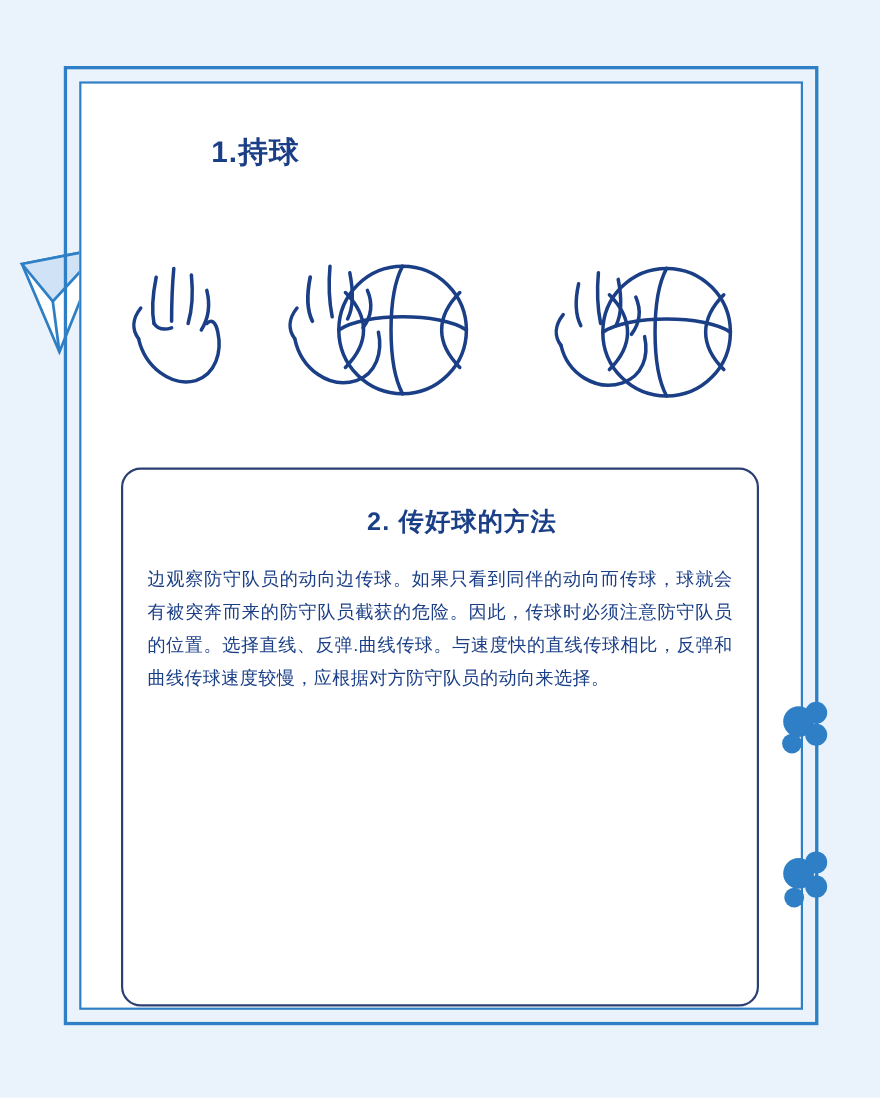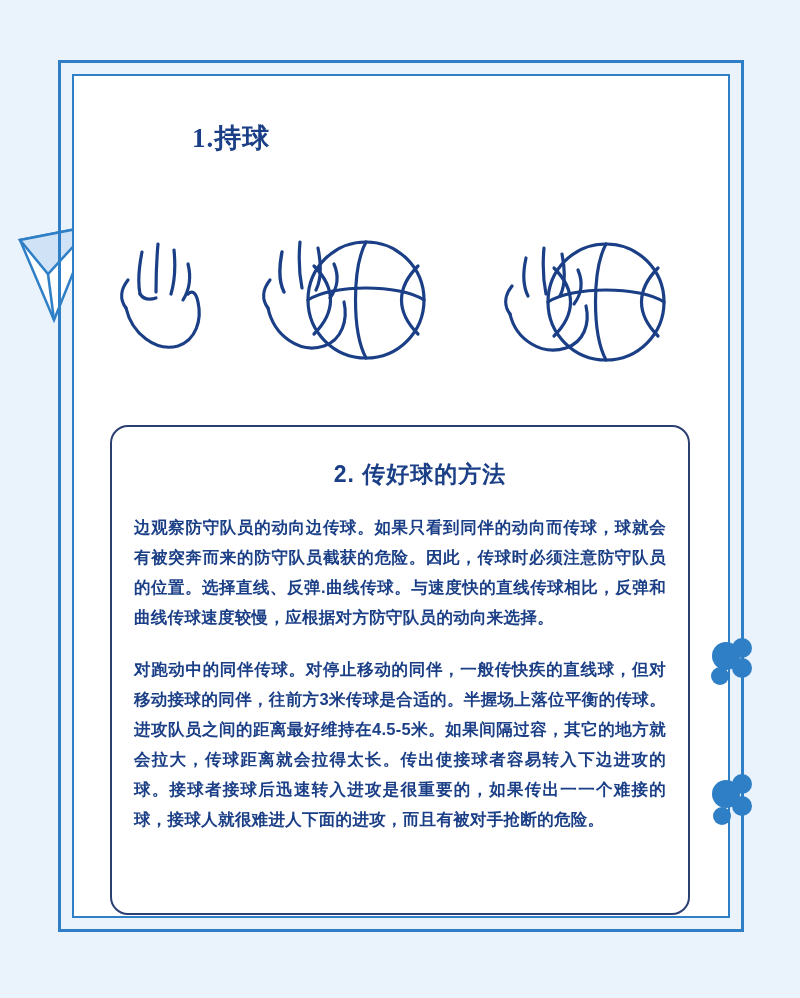--- a/index.html
+++ b/index.html
@@ -60,21 +60,20 @@
     left: 110px;
     top: 120px;
     width: 590px;
   }
   .s1-title {
     font-size: 27px;
     font-weight: bold;
     color: #1b3f86;
     letter-spacing: 1px;
     margin: 0 0 18px 82px;
-    font-family: Liberation Serif, serif;
   }
   .s1-sub {
     font-size: 17px;
     color: #1b3f86;
     margin: 0 0 0 86px;
     letter-spacing: 0.5px;
   }
 
   .hands-row {
     position: absolute;
@@ -111,21 +110,20 @@
     margin: 32px 0 22px 0;
     letter-spacing: 1px;
     padding-left: 40px;
   }
   .s2-body {
     padding: 0 22px;
     color: #1b3f86;
     font-size: 16.5px;
     line-height: 30px;
     letter-spacing: 0.3px;
-    font-weight: bold;
   }
   .s2-para {
     margin: 0 0 22px 0;
     text-align: justify;
   }
   .s2-para:last-child { margin-bottom: 0; }
 </style>
 </head>
 <body>
 
@@ -202,15 +200,14 @@
       <path d="M24 58 C16 68 16 78 22 86"></path>
       <path d="M22 86 C28 112 54 128 78 120 C96 114 102 96 98 78"></path>
     </svg>
   </div>
 </div>
 
 <div class="card2">
   <h2 class="s2-title">2. 传好球的方法</h2>
   <div class="s2-body">
     <p class="s2-para">边观察防守队员的动向边传球。如果只看到同伴的动向而传球，球就会有被突奔而来的防守队员截获的危险。因此，传球时必须注意防守队员的位置。选择直线、反弹.曲线传球。与速度快的直线传球相比，反弹和曲线传球速度较慢，应根据对方防守队员的动向来选择。</p>
-    <p class="s2-para">对跑动中的同伴传球。对停止移动的同伴，一般传快疾的直线球，但对移动接球的同伴，往前方3米传球是合适的。半握场上落位平衡的传球。进攻队员之间的距离最好维持在4.5-5米。如果间隔过容，其它的地方就会拉大，传球距离就会拉得太长。传出使接球者容易转入下边进攻的球。接球者接球后迅速转入进攻是很重要的，如果传出一一个难接的球，接球人就很难进人下面的进攻，而且有被对手抢断的危险。</p>
   </div>
 </div>
 
 </body></html>

